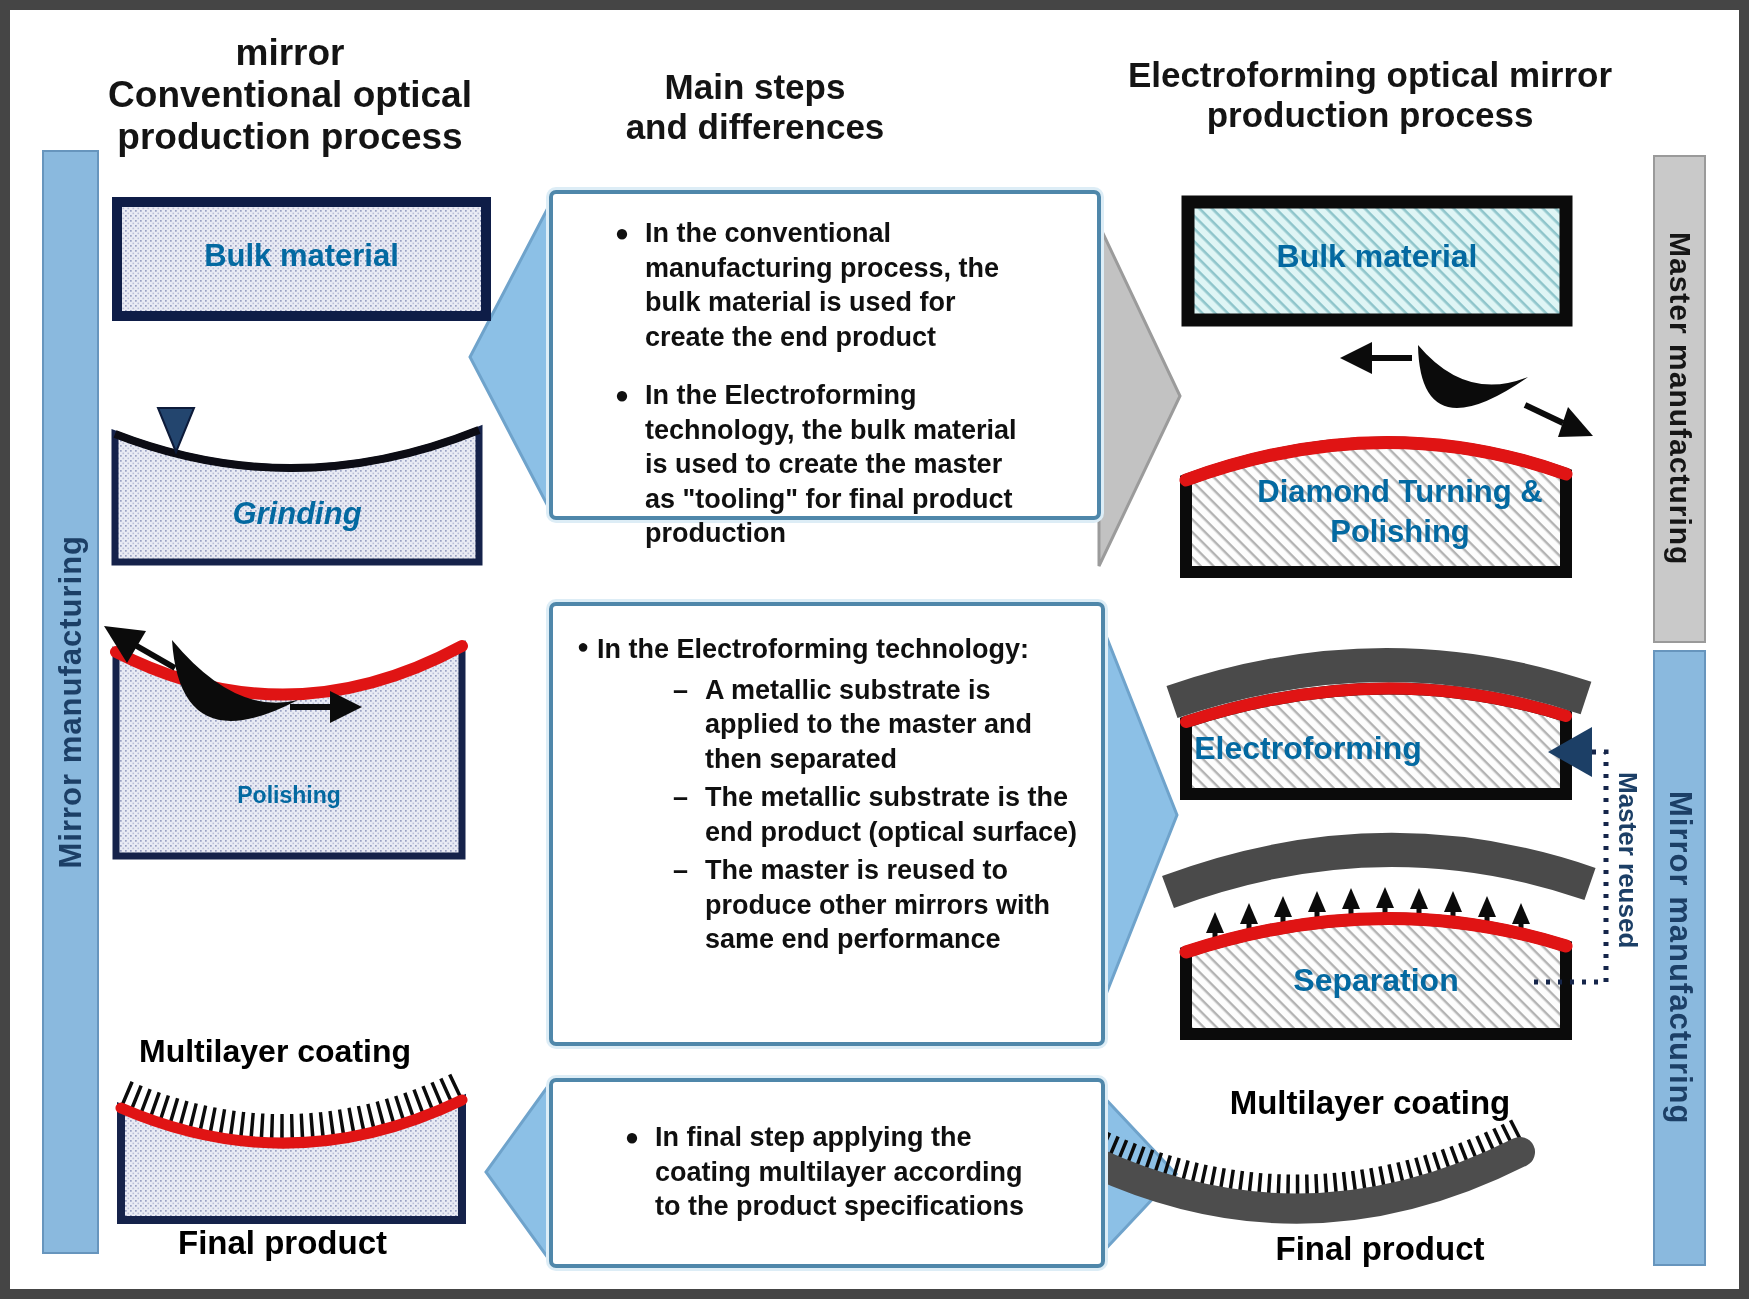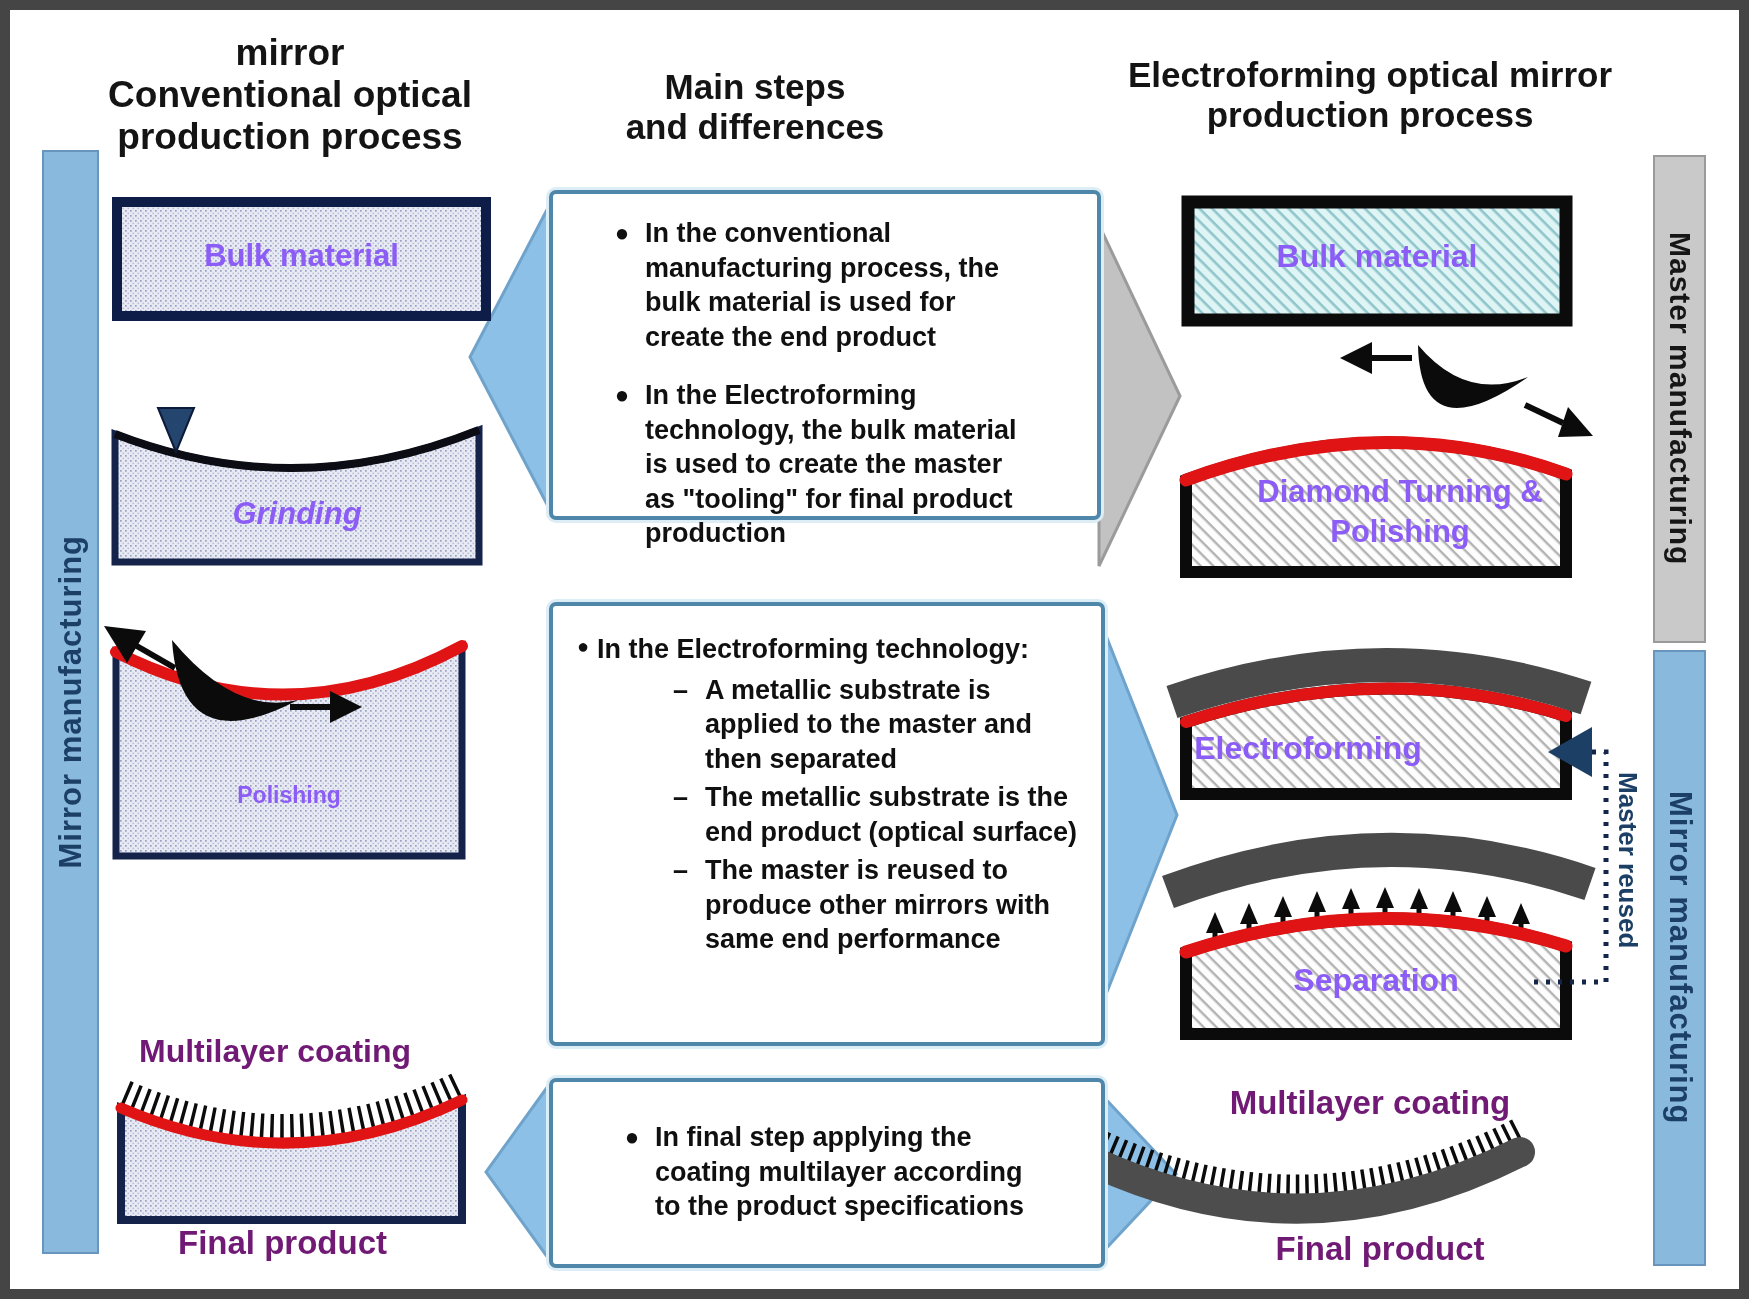--- a/index.html
+++ b/index.html
@@ -3,22 +3,22 @@
 <meta charset="utf-8">
 <style>
   html,body{margin:0;padding:0;background:#fff;}
   #stage{position:relative;width:1749px;height:1299px;background:#ffffff;overflow:hidden;
          font-family:"Liberation Sans", sans-serif;}
   #frame{position:absolute;inset:0;border:10px solid #454545;pointer-events:none;z-index:9;}
   #shapes{position:absolute;left:0;top:0;z-index:0;}
   .abs{position:absolute;}
   .hdr{font-weight:bold;color:#141414;text-align:center;line-height:1.14;z-index:2;}
   .hdr div{display:block;}
-  .shape-label{position:absolute;z-index:2;text-align:center;font-weight:bold;color:#8b5cf6;}
-  .dark-label{color:#701a75;}
+  .shape-label{position:absolute;z-index:2;text-align:center;font-weight:bold;color:#0369a1;}
+  .dark-label{color:#000000;}
   .bar{position:absolute;z-index:2;display:flex;align-items:center;justify-content:center;}
   .bar-blue{background:#8ab9de;border:2px solid #6795bd;}
   .bar-gray{background:#c9c9c9;border:2px solid #9a9a9a;}
   .v-down{writing-mode:vertical-rl;}
   .v-up{writing-mode:vertical-rl;transform:rotate(180deg);}
   .bar-text{font-weight:bold;font-size:31px;color:#1c3f66;letter-spacing:1px;}
   .bar-text-dark{font-weight:bold;font-size:30px;color:#161616;letter-spacing:1px;}
   .note-box{position:absolute;z-index:3;background:#ffffff;border:4px solid #4f87aa;border-radius:7px;
             box-shadow:0 0 0 3px #ddedf6;color:#101010;}
   .b-row{display:grid;grid-template-columns:46px 1fr;align-items:start;}

